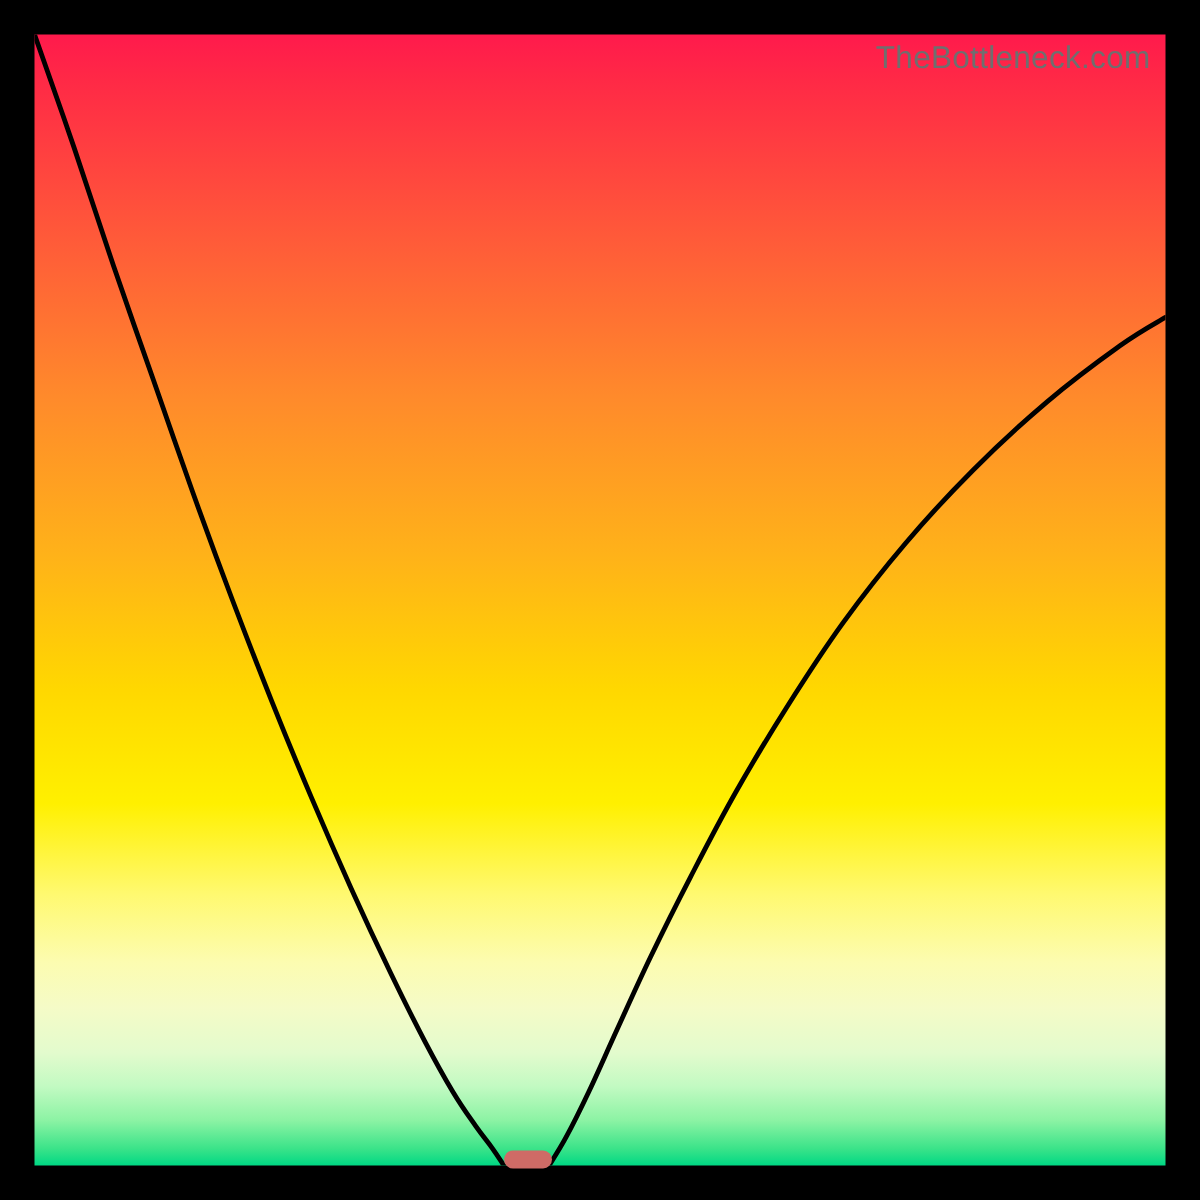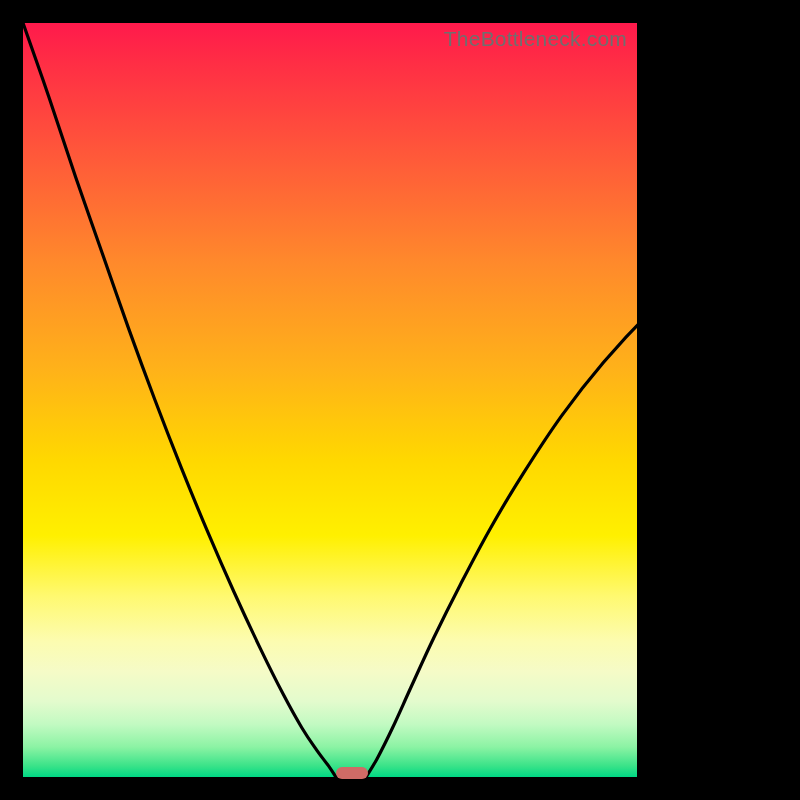--- a/index.html
+++ b/index.html
@@ -14,21 +14,21 @@
     width: 800px;
     height: 800px;
     background: #000;
     position: relative;
     box-sizing: border-box;
   }
   .plot-area {
     position: absolute;
     left: 23px;
     top: 23px;
-    width: 614px;
+    width: 754px;
     height: 754px;
     background: linear-gradient(to bottom,
       #ff1a4c 0%,
       #ff2946 4%,
       #ff5a39 18%,
       #ff8a2b 32%,
       #ffb219 46%,
       #ffd800 58%,
       #fff000 68%,
       #fff970 76%,

